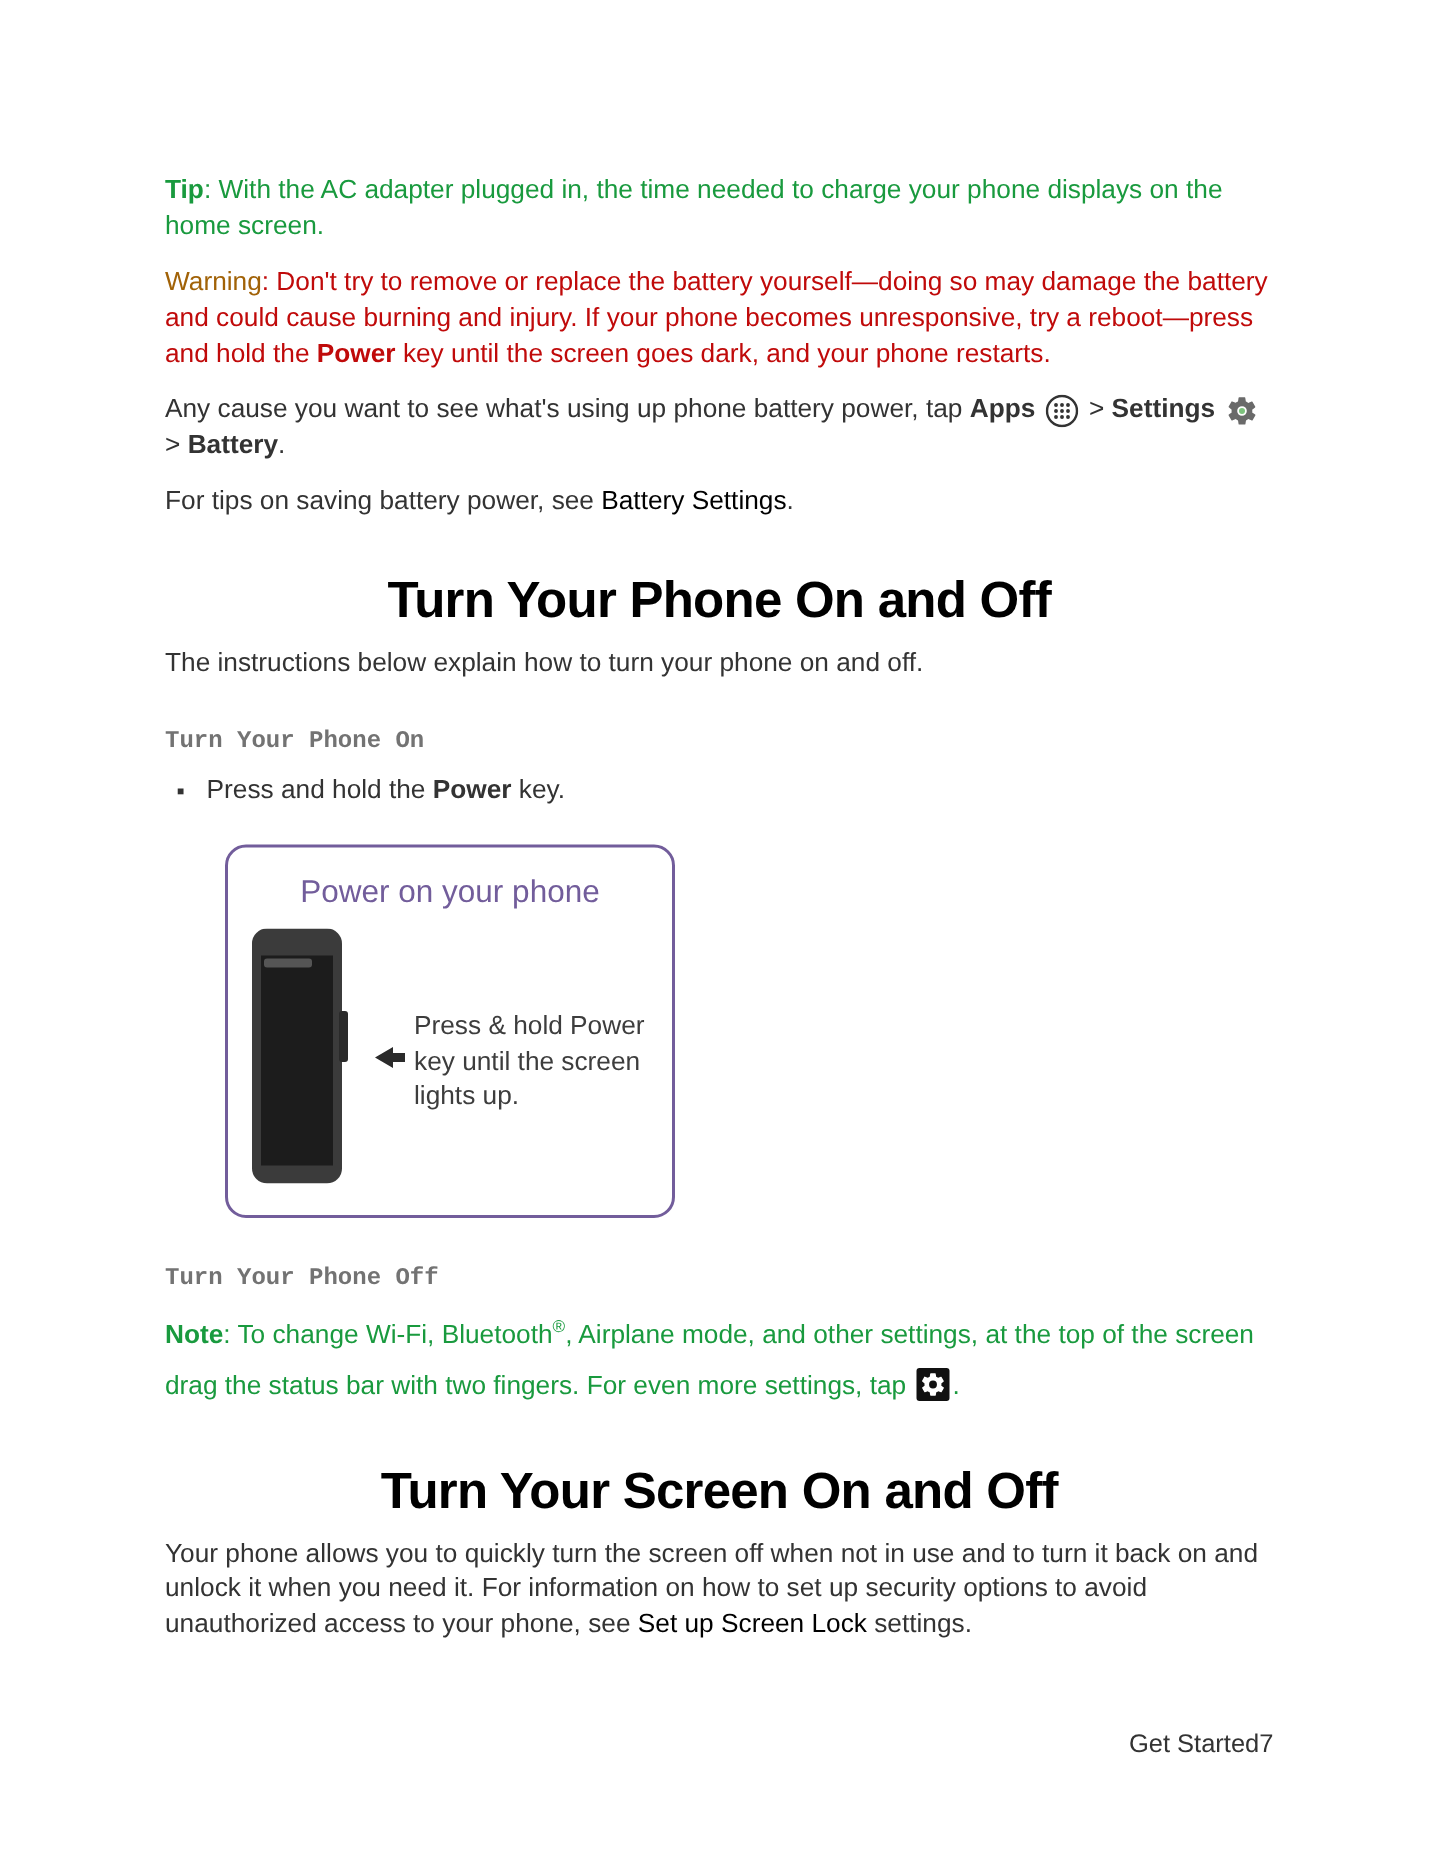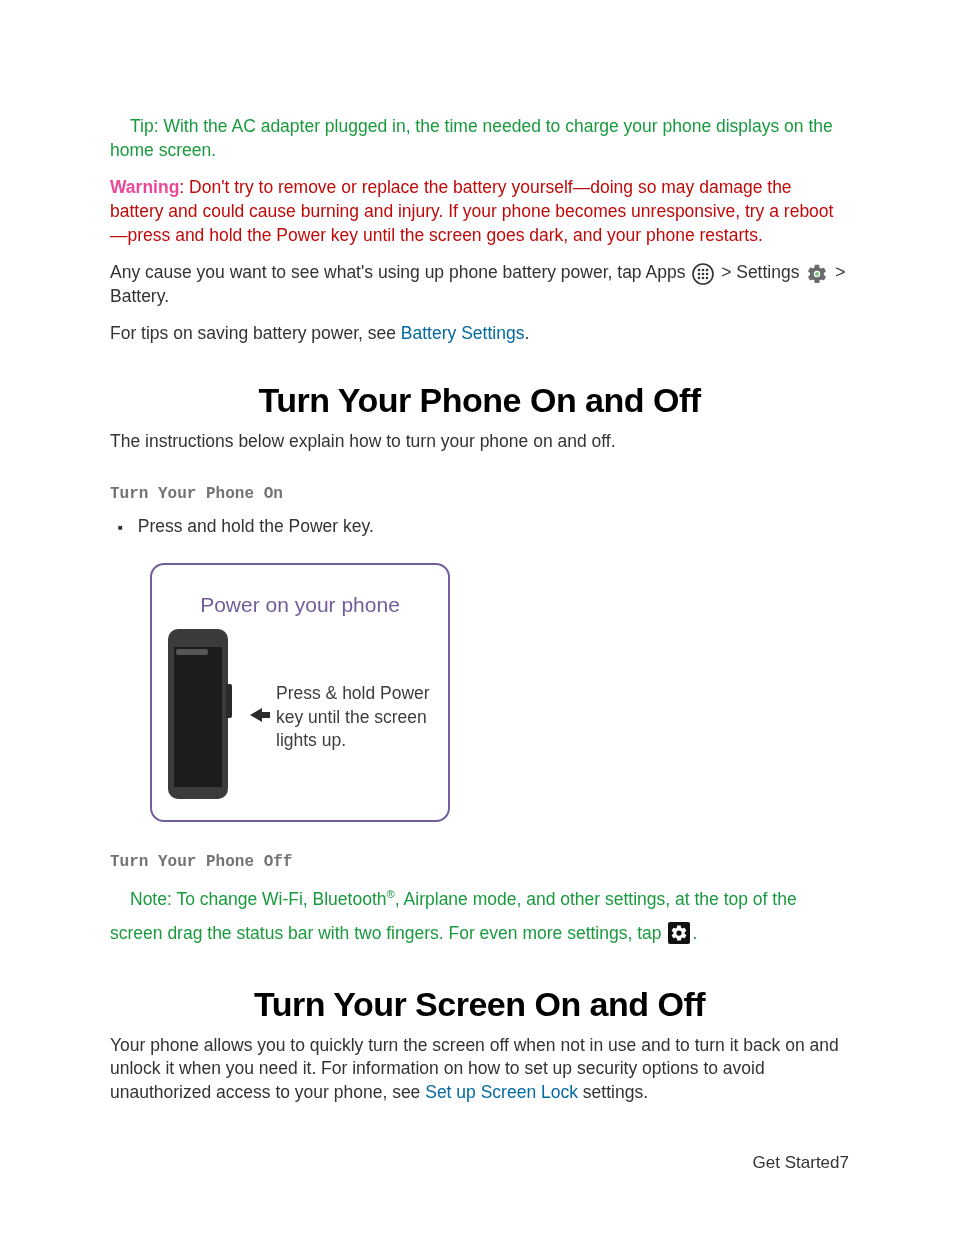--- a/index.html
+++ b/index.html
@@ -15,26 +15,26 @@
     width: 954px;
     min-height: 1235px;
     padding: 115px 105px 60px 110px;
     position: relative;
     font-size: 17.5px;
     line-height: 1.35;
   }
   .para {
     margin: 0 0 14px;
   }
-  .tip-label, .note-label { color: #199a3e; font-weight: normal; margin-left: 20px; }
+  .tip-label, .note-label { color: #199a3e; font-weight: bold; }
   .tip-text, .note-text { color: #199a3e; }
-  .warn-label { color: #ec4899; font-weight: bold; }
+  .warn-label { color: #a16207; font-weight: normal; }
   .warn-text { color: #c00a0a; }
-  .link { color: #0369a1; }
-  .bold { font-weight: normal; }
+  .link { color: #000000; }
+  .bold { font-weight: bold; }
   .sup { font-size: 0.65em; vertical-align: super; }
   h1 {
     font-family: Arial, Helvetica, sans-serif;
     font-weight: 900;
     color: #000;
     font-size: 34px;
     letter-spacing: -0.5px;
     margin: 32px 0 6px;
     text-align: center;
   }
@@ -77,21 +77,21 @@
     position: relative;
     margin: 0 2px;
     border-radius: 2px;
   }
   .gear-square svg { position: absolute; left: 2px; top: 2px; }
   .figure {
     margin: 24px 0 24px 40px;
     width: 300px;
     border: 2px solid #725d9b;
     border-radius: 14px;
-    padding: 26px 16px 14px;
+    padding: 16px 16px 14px;
     box-sizing: border-box;
   }
   .figure-title {
     text-align: center;
     color: #725d9b;
     font-size: 21px;
     margin-bottom: 10px;
   }
   .figure-body {
     display: flex;

